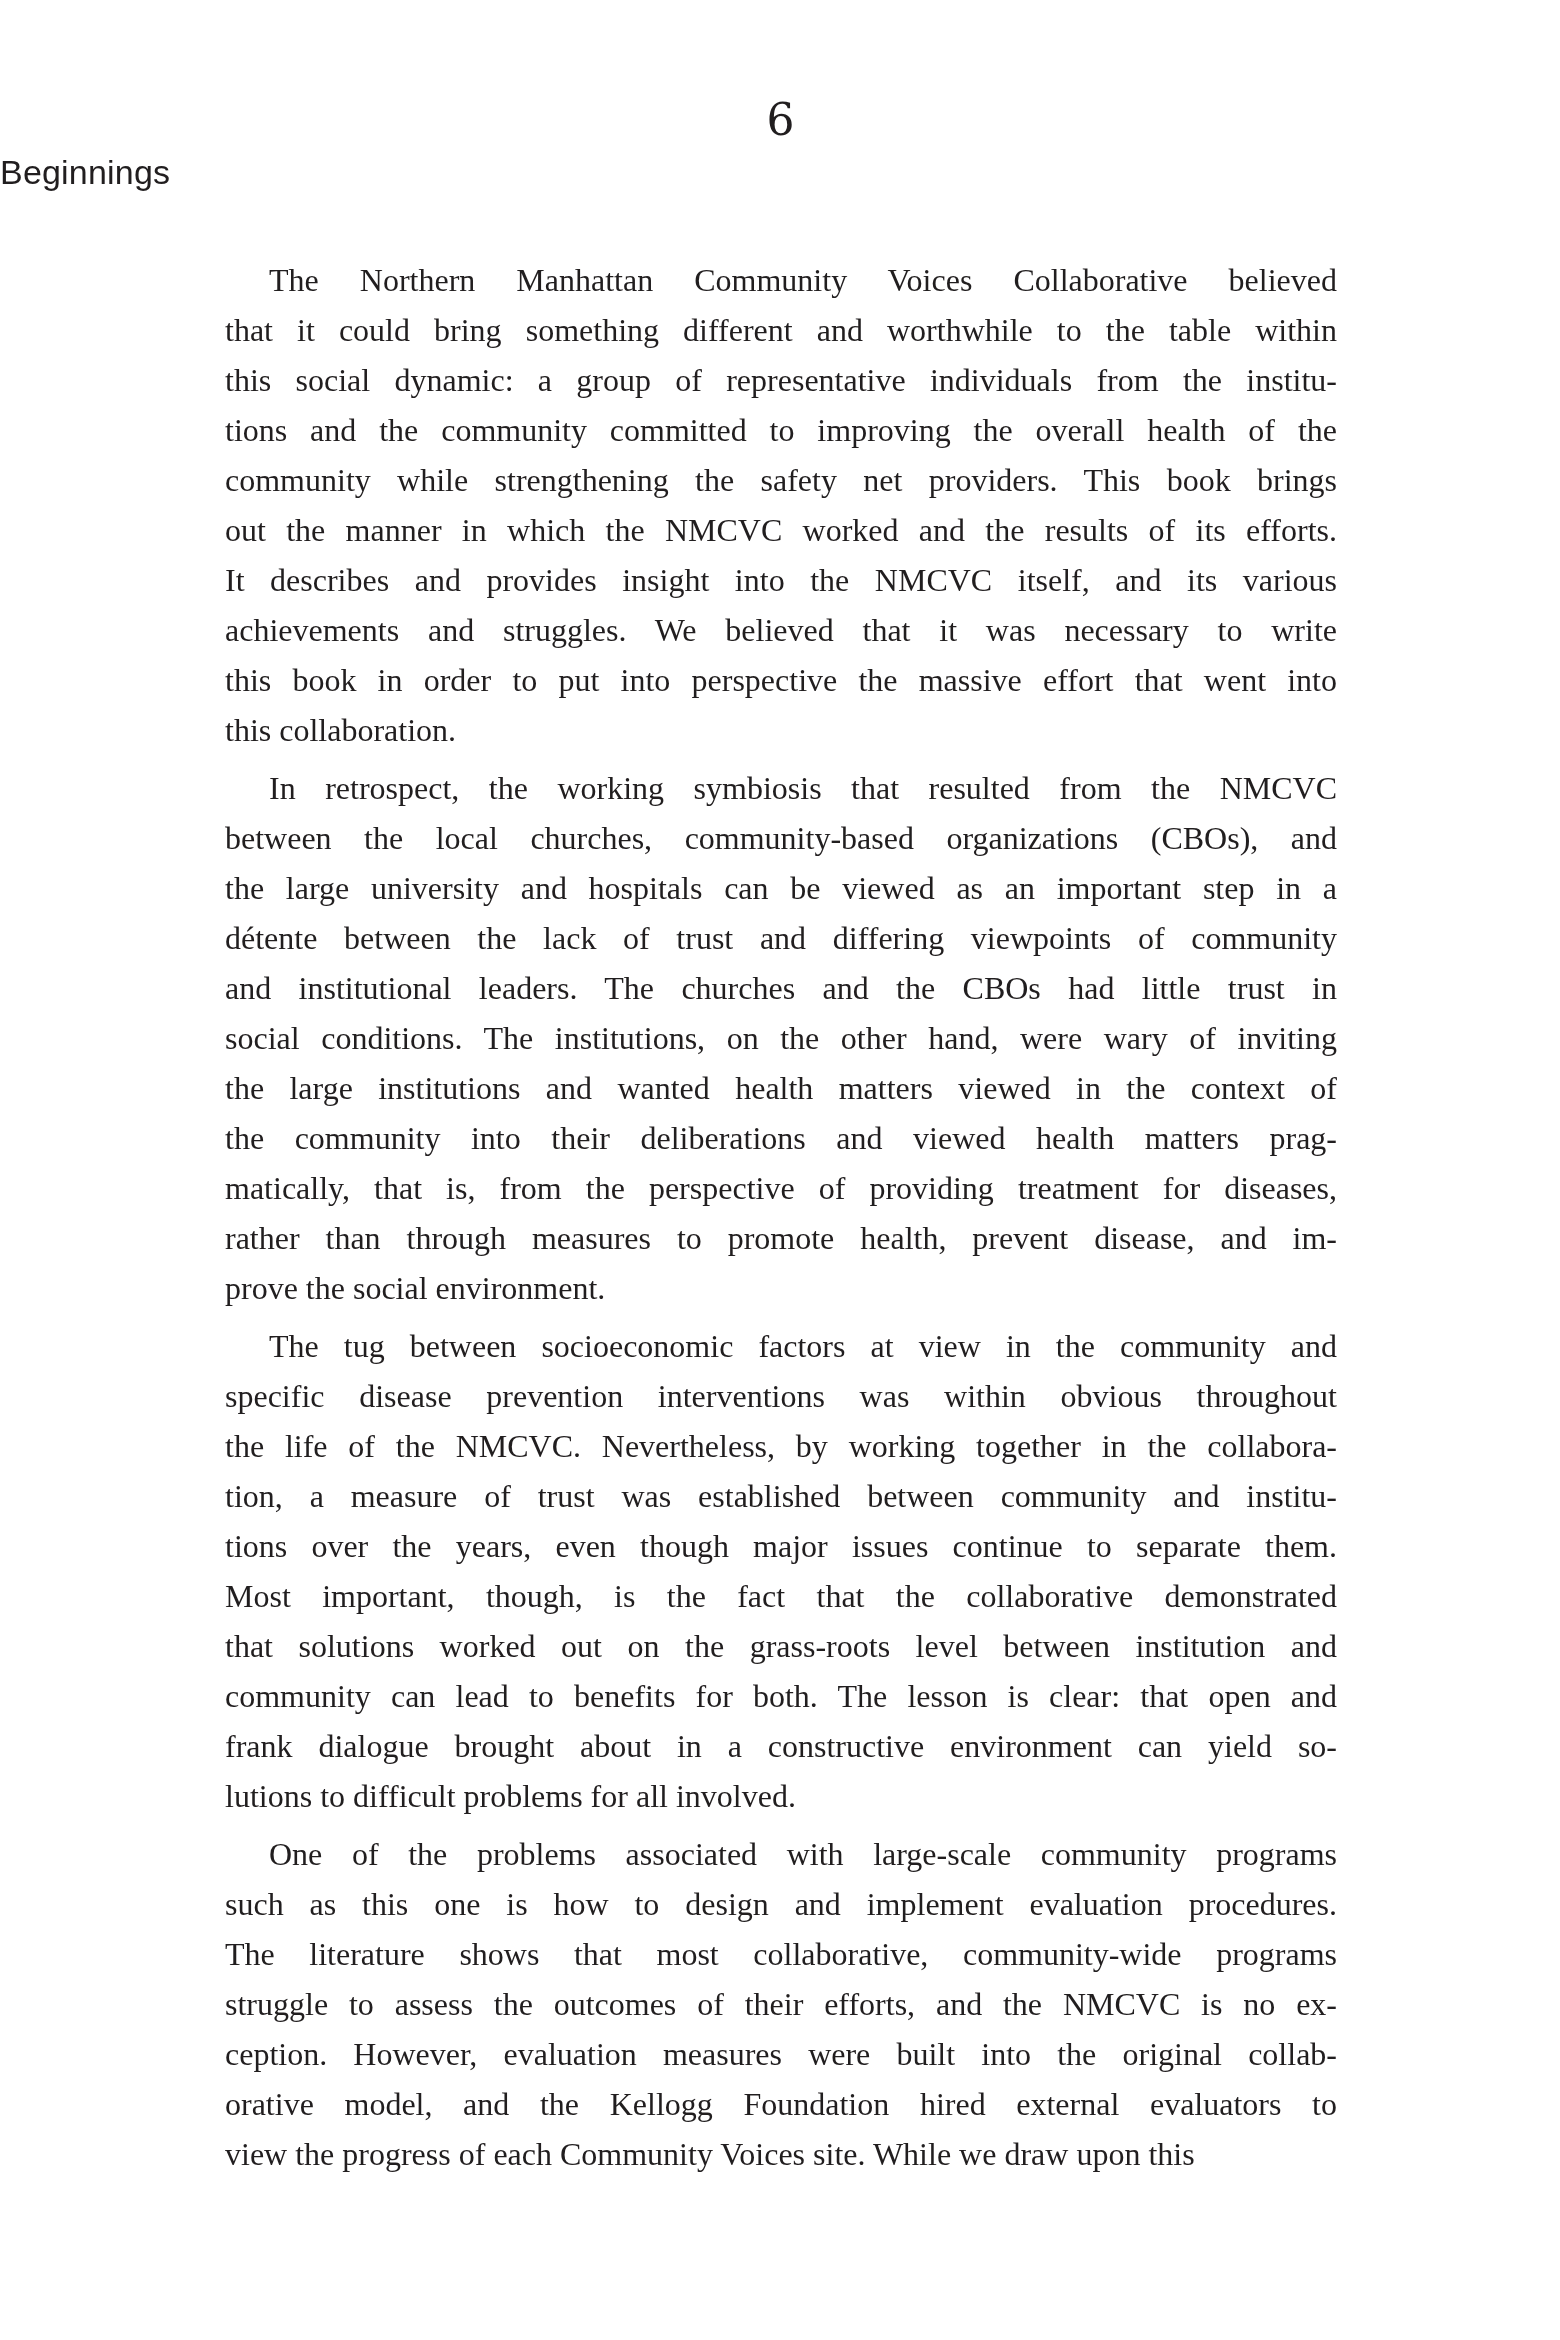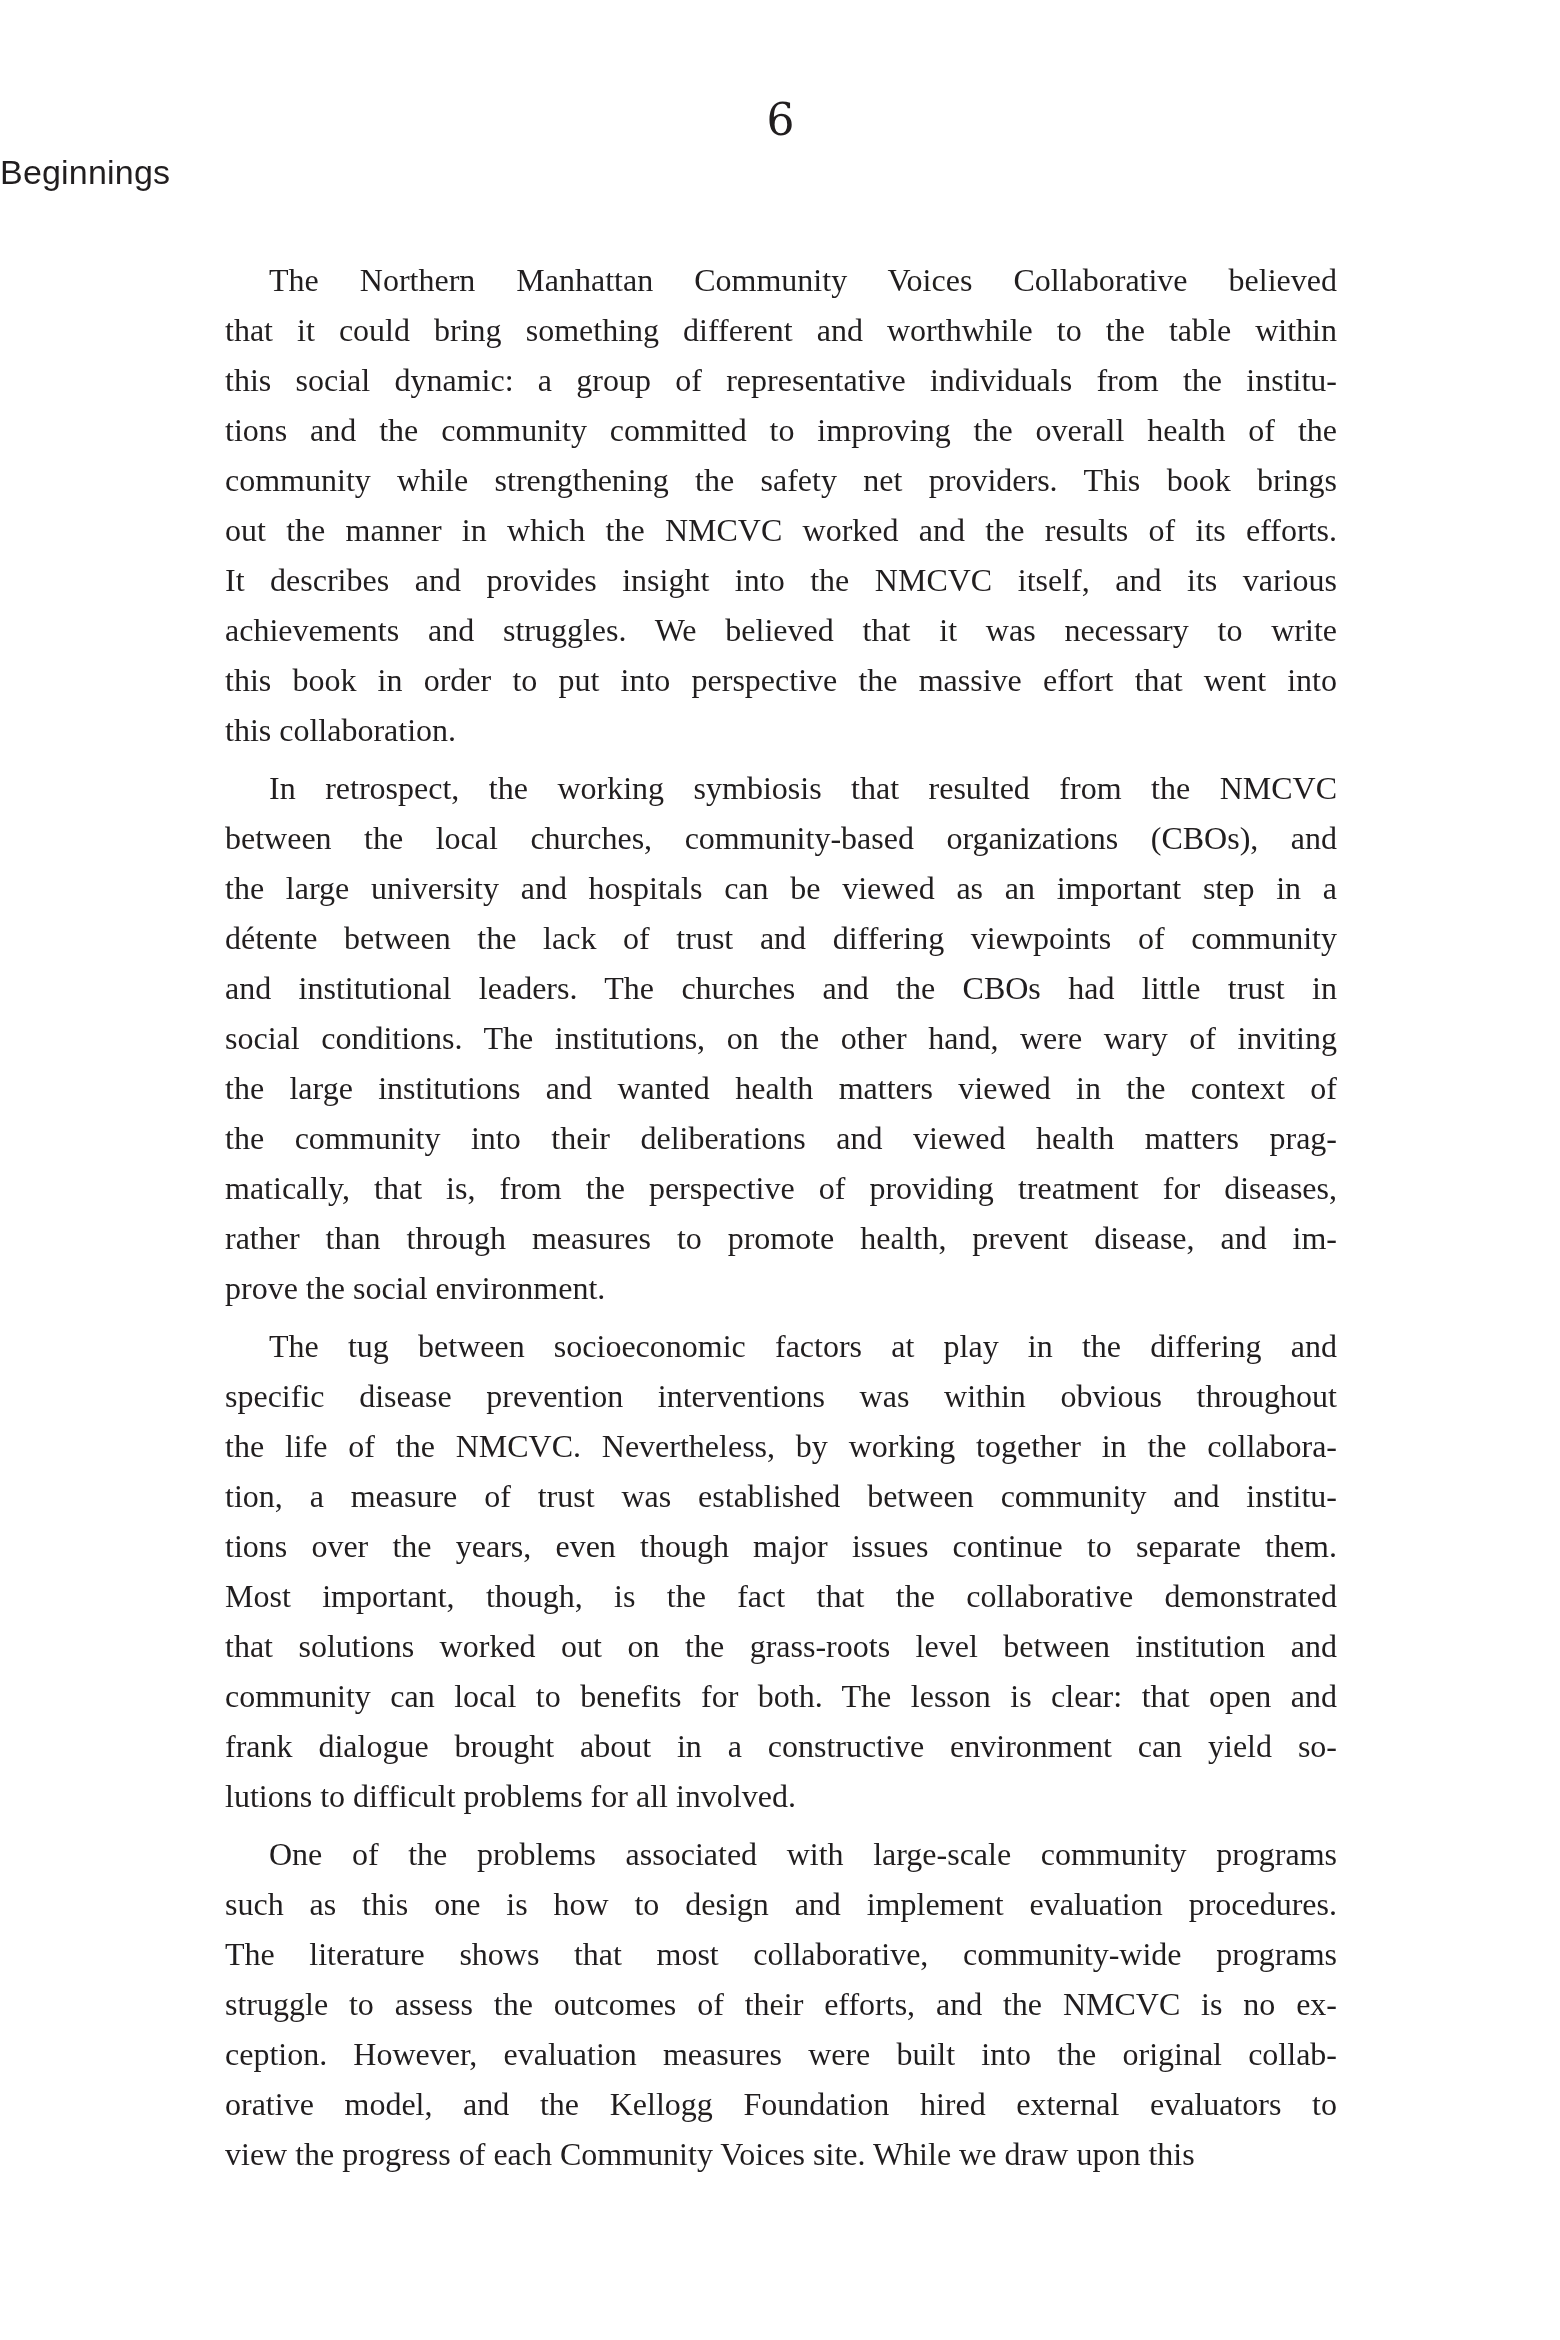--- a/index.html
+++ b/index.html
@@ -87,28 +87,28 @@
         <div class="line">détente between the lack of trust and differing viewpoints of community</div>
         <div class="line">and institutional leaders. The churches and the CBOs had little trust in</div>
         <div class="line">social conditions. The institutions, on the other hand, were wary of inviting</div>
         <div class="line">the large institutions and wanted health matters viewed in the context of</div>
         <div class="line">the community into their deliberations and viewed health matters prag-</div>
         <div class="line">matically, that is, from the perspective of providing treatment for diseases,</div>
         <div class="line">rather than through measures to promote health, prevent disease, and im-</div>
         <div class="line para-end">prove the social environment.</div>
       </div>
       <div class="para">
-        <div class="line first">The tug between socioeconomic factors at play in the differing and</div>
+        <div class="line first">The tug between socioeconomic factors at view in the community and</div>
         <div class="line">specific disease prevention interventions was within obvious throughout</div>
         <div class="line">the life of the NMCVC. Nevertheless, by working together in the collabora-</div>
         <div class="line">tion, a measure of trust was established between community and institu-</div>
         <div class="line">tions over the years, even though major issues continue to separate them.</div>
         <div class="line">Most important, though, is the fact that the collaborative demonstrated</div>
         <div class="line">that solutions worked out on the grass-roots level between institution and</div>
-        <div class="line">community can local to benefits for both. The lesson is clear: that open and</div>
+        <div class="line">community can lead to benefits for both. The lesson is clear: that open and</div>
         <div class="line">frank dialogue brought about in a constructive environment can yield so-</div>
         <div class="line para-end">lutions to difficult problems for all involved.</div>
       </div>
       <div class="para">
         <div class="line first">One of the problems associated with large-scale community programs</div>
         <div class="line">such as this one is how to design and implement evaluation procedures.</div>
         <div class="line">The literature shows that most collaborative, community-wide programs</div>
         <div class="line">struggle to assess the outcomes of their efforts, and the NMCVC is no ex-</div>
         <div class="line">ception. However, evaluation measures were built into the original collab-</div>
         <div class="line">orative model, and the Kellogg Foundation hired external evaluators to</div>

